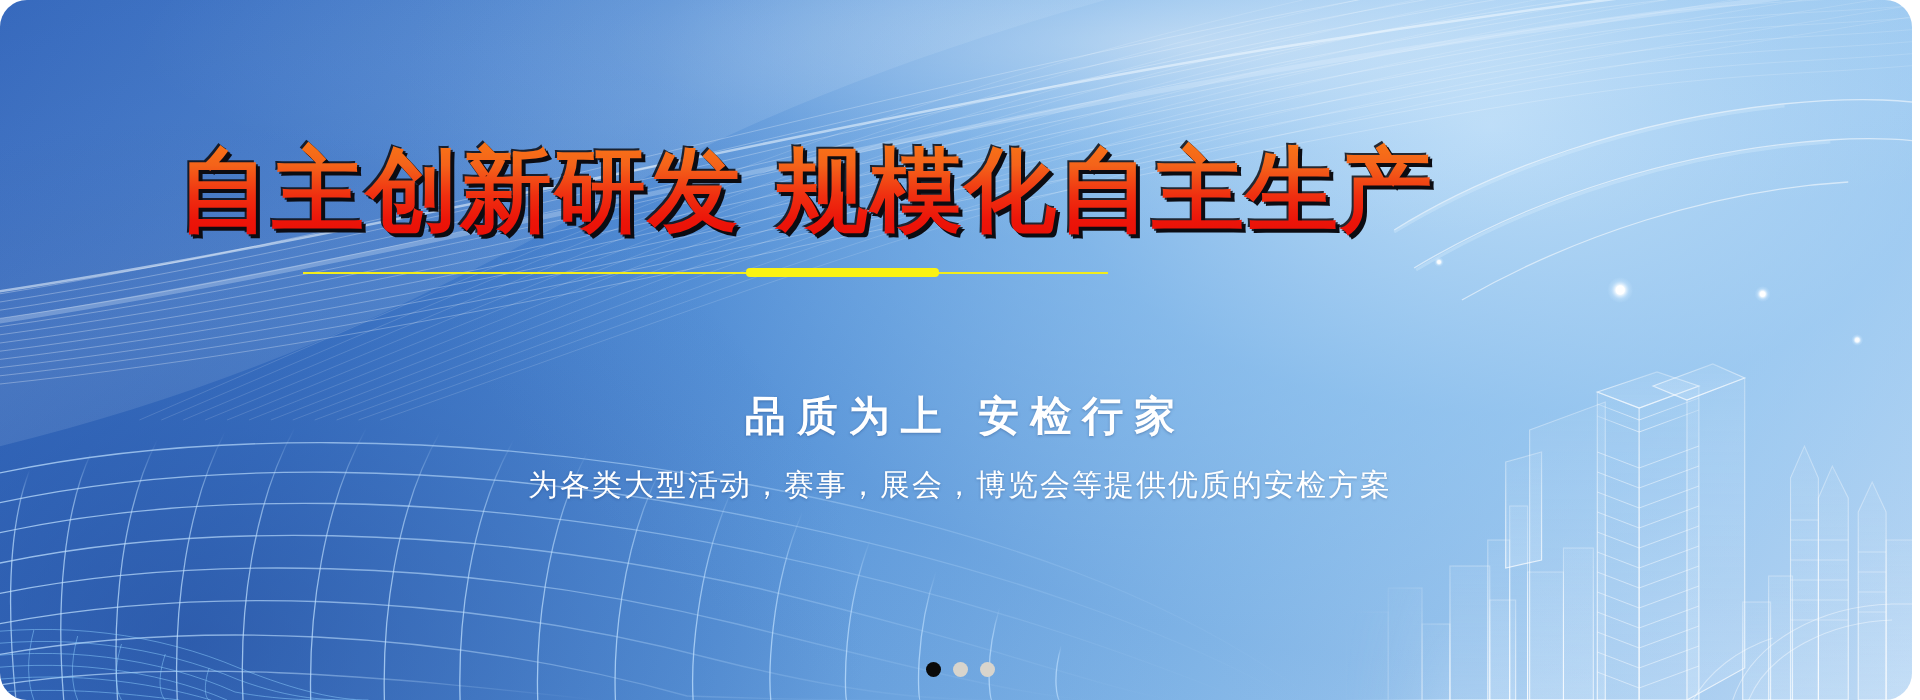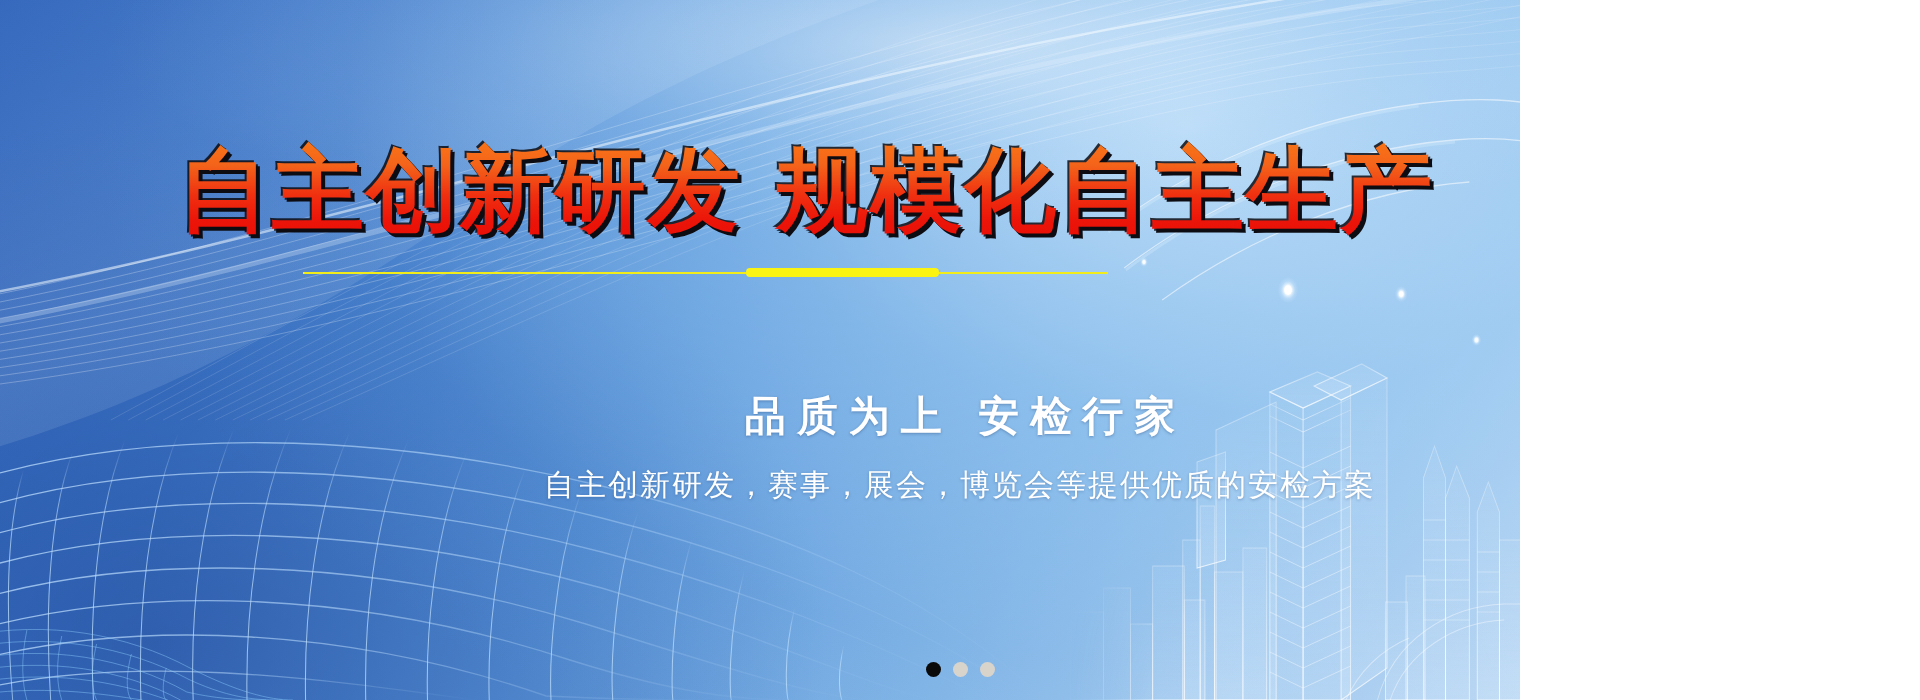--- a/index.html
+++ b/index.html
@@ -7,28 +7,29 @@
     margin: 0;
     padding: 0;
     background: #ffffff;
   }
   body {
     font-family: "Liberation Sans", sans-serif;
   }
 
   #banner {
     position: relative;
-    width: 1520px;
+    width: 1912px;
     height: 700px;
     overflow: hidden;
     
     background:
       radial-gradient(ellipse 1400px 900px at 78% 18%, rgba(190,222,248,0.95) 0%, rgba(150,200,242,0.55) 32%, rgba(110,170,230,0.12) 60%, rgba(110,170,230,0) 78%),
       radial-gradient(ellipse 900px 700px at 10% 92%, rgba(32,70,150,0.55) 0%, rgba(40,84,165,0.25) 45%, rgba(40,84,165,0) 75%),
       linear-gradient(118deg, #2f63ba 0%, #3d77c8 22%, #5a95d8 46%, #82b5e6 68%, #a8cdf0 86%, #c2dcf5 100%);
+    border-radius: 27px;
   }
 
   
 
   .layer {
     position: absolute;
     inset: 0;
     pointer-events: none;
   }
 
@@ -418,21 +419,21 @@
     <h1 class="main-title">自主创新研发 规模化自主生产</h1>
   </div>
 
   <div class="divider">
     <span class="hair"></span>
     <span class="slab"></span>
   </div>
 
   <div class="sub-wrap">
     <div class="sub-line-1">品质为上  安检行家</div>
-    <div class="sub-line-2">自主创新研发，赛事，展会，博览会等提供优质的安检方案</div>
+    <div class="sub-line-2">为各类大型活动，赛事，展会，博览会等提供优质的安检方案</div>
   </div>
 
   <div class="dots">
     <span class="dot active"></span>
     <span class="dot"></span>
     <span class="dot"></span>
   </div>
 
 </div>
 

